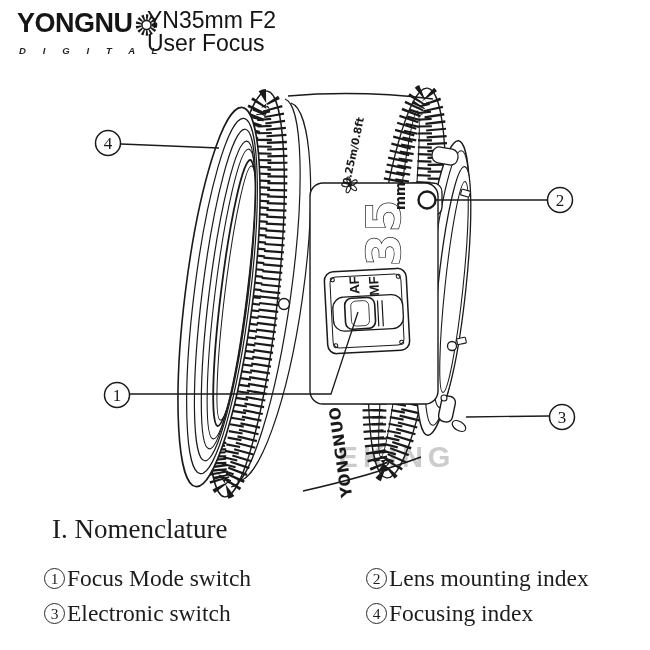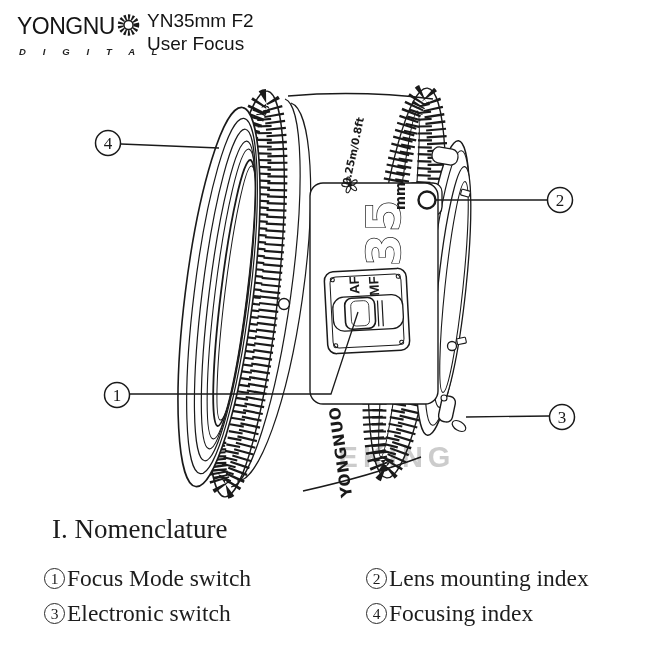--- a/index.html
+++ b/index.html
@@ -3,26 +3,26 @@
 <meta charset="utf-8">
 <style>
   html,body{margin:0;padding:0;}
   body{width:650px;height:650px;background:#ffffff;position:relative;overflow:hidden;
        font-family:"Liberation Sans", sans-serif;color:#1a1a1a;}
   .stage{position:absolute;inset:0;}
   svg text{user-select:none;}
 
   
   .logo{position:absolute;left:17px;top:10px;}
-  .logo-main{display:flex;align-items:center;font-weight:400;font-size:23px;
+  .logo-main{display:flex;font-weight:700;font-size:27px;
              letter-spacing:-.5px;color:#151515;line-height:27px;}
   .logo-gear{margin-left:1px;margin-top:2px;}
   .logo-sub{font-weight:700;font-size:9.5px;letter-spacing:7.1px;color:#222;
             margin-top:3px;padding-left:2px;white-space:nowrap;font-style:italic;}
-  .product{position:absolute;left:147px;top:9px;font-size:19px;font-weight:500;
+  .product{position:absolute;left:147px;top:9px;font-size:23px;font-weight:500;
            line-height:23px;color:#141414;}
 
   
   .heading{position:absolute;left:52px;top:514px;font-family:"Liberation Serif", serif;
            font-size:27px;font-weight:400;color:#1b1b1b;}
   .legend{position:absolute;left:44px;top:565px;display:grid;
           grid-template-columns:322px auto;row-gap:8px;
           font-family:"Liberation Serif", serif;font-size:23.5px;color:#1d1d1d;}
   .legend-item{display:flex;align-items:center;white-space:nowrap;}
   .lnum{width:21px;height:21px;border:1.3px solid #2a2a2a;border-radius:50%;

